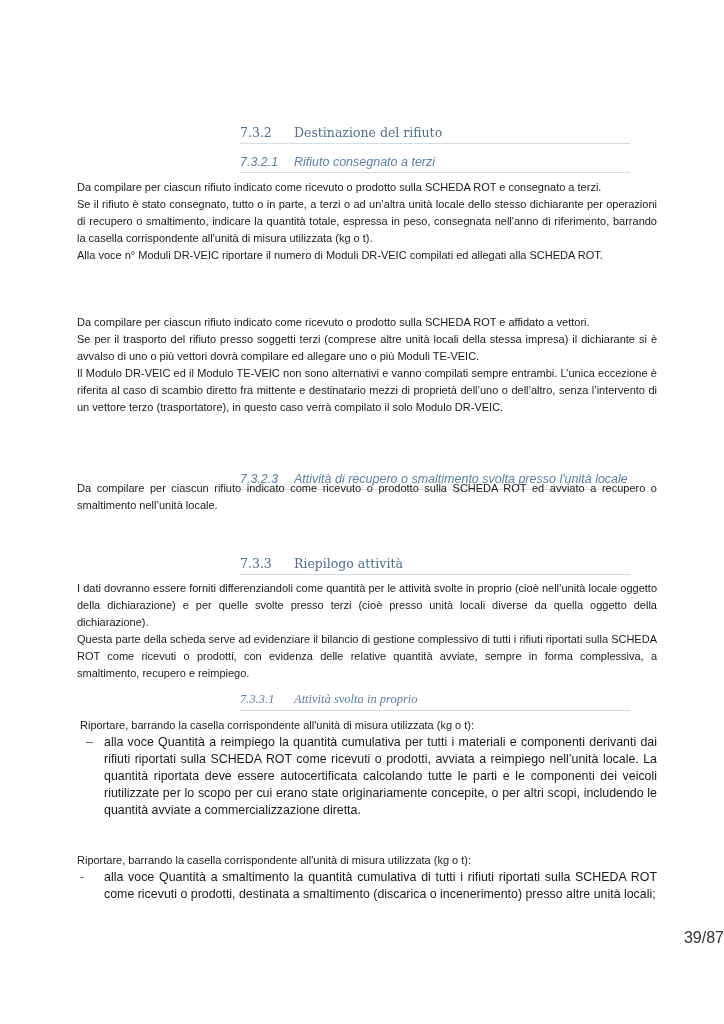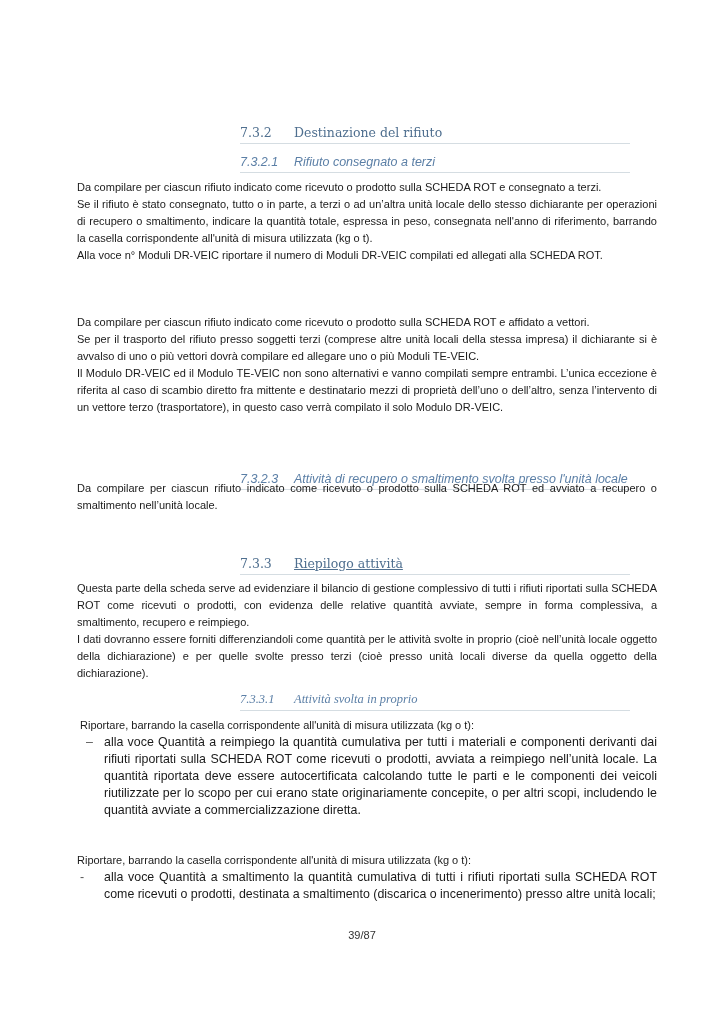--- a/index.html
+++ b/index.html
@@ -14,22 +14,22 @@
         color: #5b7fa6; padding-bottom: 3px; white-space: nowrap; }
   .num { display: inline-block; width: 54px; }
   .p { position: absolute; left: 77px; width: 580px; font-size: 11px; line-height: 17px;
        text-align: justify; }
   .p .ln { display: block; }
   .p .last { text-align: left; }
   .bullet { position: absolute; left: 97px; width: 560px; font-size: 12.4px; line-height: 17px;
             text-align: justify; }
   .bullet .mk { position: absolute; left: -18px; top: 0; color: #555; }
   b { font-weight: normal; }
-  .pagenum { position: absolute; left: 0; width: 724px; top: 925px; text-align: center;
-             font-size: 11px; color: #333; }
+  .pagenum { position: absolute; left: 0; width: 724px; top: 925px; text-align: right;
+             font-size: 16px; color: #333; }
 </style>
 </head>
 <body>
 
 <div class="page">
 
   <div class="h3" style="top:121px;">
     <span class="num">7.3.2</span><span>Destinazione del rifiuto</span>
   </div>
 
@@ -51,27 +51,27 @@
   </div>
 
   <div class="h4" style="top:453px;margin-top:15px;">
     <span class="num">7.3.2.3</span><span>Attività di recupero o smaltimento svolta presso l'unità locale</span>
   </div>
 
   <div class="p" style="top:476px;">
     <span class="ln">Da compilare per ciascun rifiuto indicato come ricevuto o prodotto sulla SCHEDA ROT ed avviato a recupero o smaltimento nell’unità locale.</span>
   </div>
 
-  <div class="h3" style="top:552px;text-decoration:underline;">
+  <div class="h3" style="top:552px;">
     <span class="num">7.3.3</span><span>Riepilogo attività</span>
   </div>
 
   <div class="p" style="top:576px;">
+    <span class="ln">I dati dovranno essere forniti differenziandoli come quantità per le attività svolte in proprio (cioè nell’unità locale oggetto della dichiarazione) e per quelle svolte presso terzi (cioè presso unità locali diverse da quella oggetto della dichiarazione).</span>
     <span class="ln">Questa parte della scheda serve ad evidenziare il bilancio di gestione complessivo di tutti i rifiuti riportati sulla SCHEDA ROT come ricevuti o prodotti, con evidenza delle relative quantità avviate, sempre in forma complessiva, a smaltimento, recupero e reimpiego.</span>
-    <span class="ln">I dati dovranno essere forniti differenziandoli come quantità per le attività svolte in proprio (cioè nell’unità locale oggetto della dichiarazione) e per quelle svolte presso terzi (cioè presso unità locali diverse da quella oggetto della dichiarazione).</span>
   </div>
 
   <div class="h4" style="top:688px;font-family:Liberation Serif, serif;">
     <span class="num">7.3.3.1</span><span>Attività svolta in proprio</span>
   </div>
 
   <div class="p" style="top:713px; left:80px;">
     <span class="ln last">Riportare, barrando la casella corrispondente all'unità di misura utilizzata (kg o t):</span>
   </div>
 

